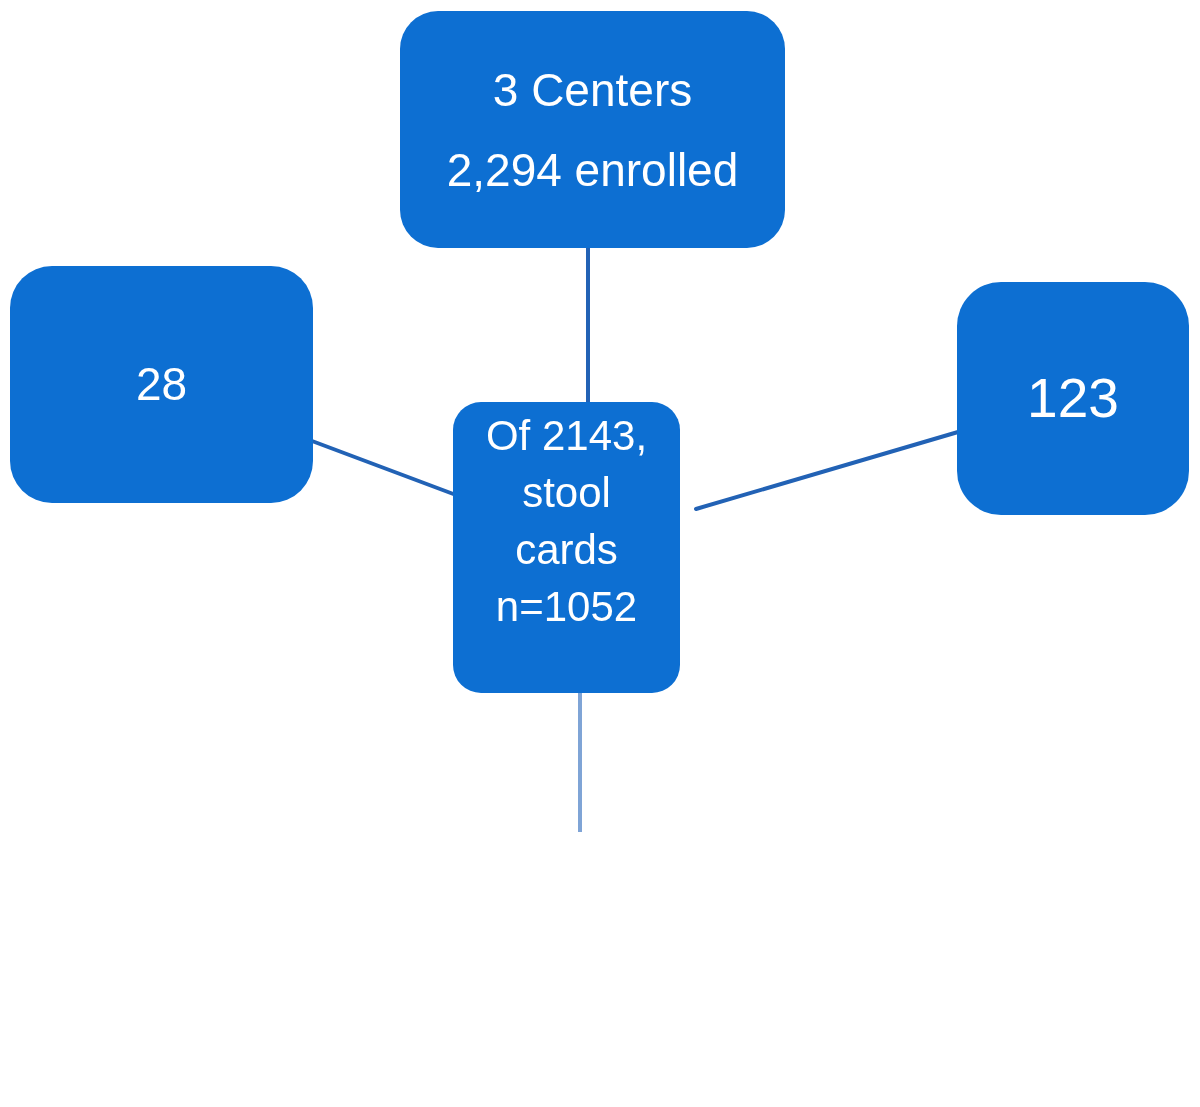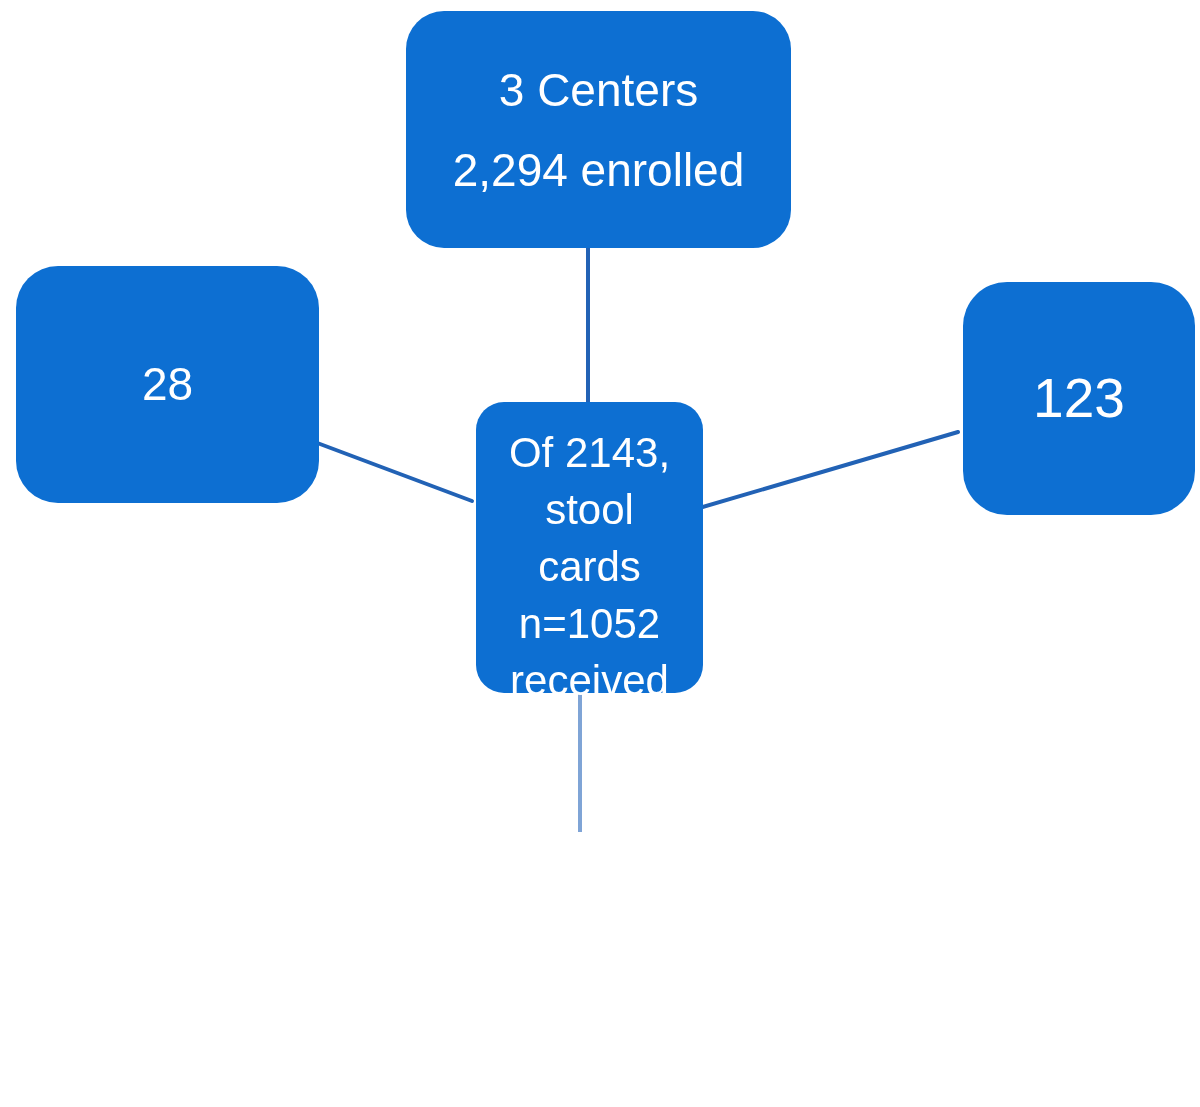--- a/index.html
+++ b/index.html
@@ -27,21 +27,20 @@
   }
   .box{
     position:absolute;
     background:var(--box-fill);
     color:var(--box-text);
     display:flex;
     flex-direction:column;
     align-items:center;
     justify-content:center;
     text-align:center;
-    margin-left:6px;
   }
   .box .line{white-space:nowrap;}
   .box-enrolled{
     left:400px;top:11px;width:385px;height:237px;
     border-radius:38px;
     font-size:46px;
     gap:26px;
   }
   .box-withdrew{
     left:10px;top:266px;width:303px;height:237px;
@@ -49,26 +48,26 @@
     font-size:46px;
     line-height:1.24;
   }
   .box-removed{
     left:957px;top:282px;width:232px;height:233px;
     border-radius:44px;
     font-size:55px;
     line-height:1.24;
   }
   .box-stool-cards{
-    left:470px;top:402px;width:227px;height:291px;
+    left:453px;top:402px;width:227px;height:291px;
     border-radius:28px;
     font-size:42px;
     line-height:57px;
     justify-content:flex-start;
-    padding-top:22px;
+    padding-top:5px;
   }
   .box-specialized{
     left:227px;top:830px;width:690px;height:272px;
     border-radius:52px;
     border:3px solid var(--bottom-box-border);
     font-family:"Liberation Serif", serif;
     font-size:48px;
     gap:52px;
   }
 </style>
@@ -95,17 +94,16 @@
 
   <div class="box box-removed">
     <div class="line">123</div>
   </div>
 
   <div class="box box-stool-cards">
     <div class="line">Of 2143,</div>
     <div class="line">stool</div>
     <div class="line">cards</div>
     <div class="line">n=1052</div>
-    <div class="line">received</div>
   </div>
 
 
 </div>
 
 </body></html>

